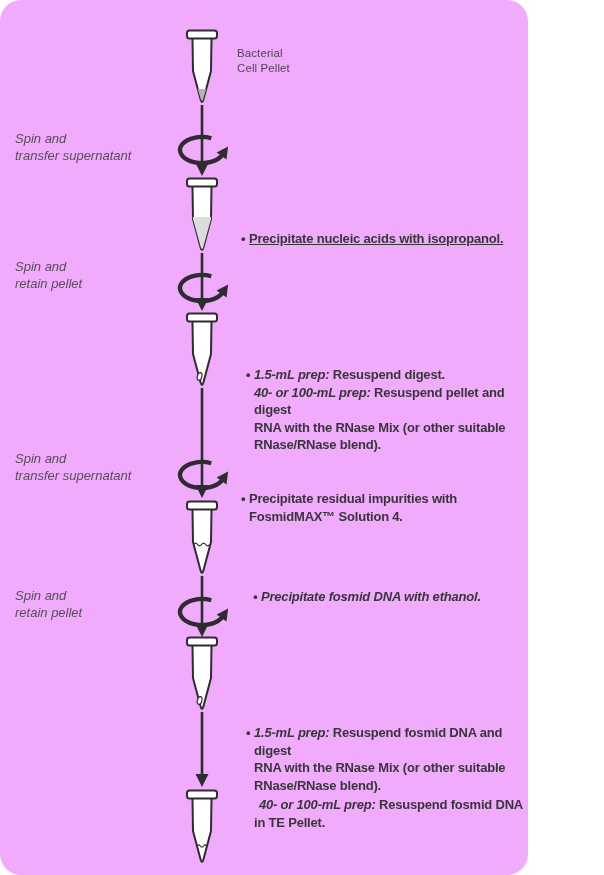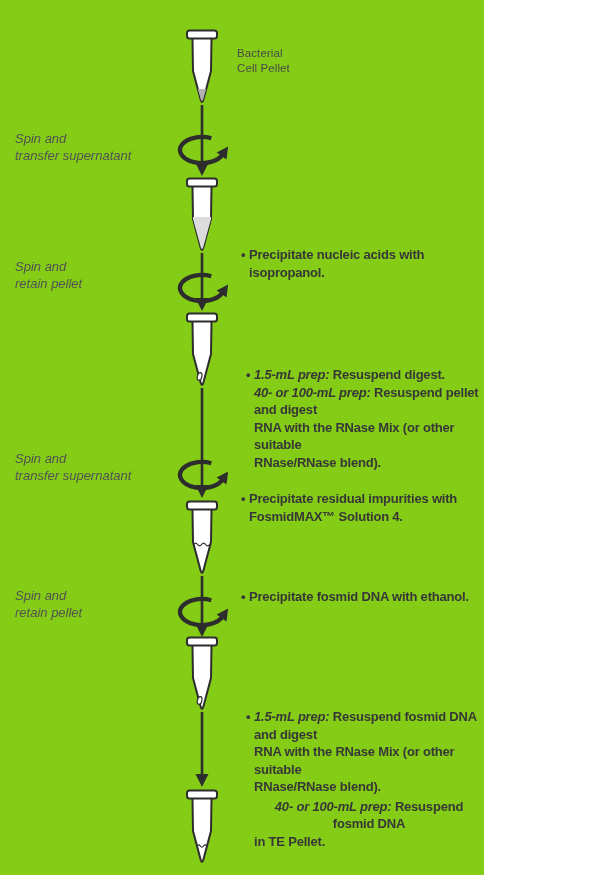--- a/index.html
+++ b/index.html
@@ -1,19 +1,20 @@
 <!DOCTYPE html>
 <html><head>
 <meta charset="utf-8">
 <style>
   html,body { margin:0; padding:0; background:#ffffff; }
   body { font-family:"Liberation Sans", sans-serif; }
   .canvas {
-    position:relative; width:484px; height:875px; background:#84cc16;
+    position:relative; width:528px; height:875px; background:#f0abfc;
     overflow:hidden;
+    border-radius:21px;
   }
   svg { display:block; }
   .tube { position:absolute; left:184px; width:36px; height:80px; }
   .trans { position:absolute; left:160px; width:84px; }
   .caption {
     position:absolute; left:237px; top:46px;
     font-size:11.5px; line-height:14.5px; color:#4a4a4a; letter-spacing:0.1px;
   }
   .side-label {
     position:absolute; left:15px; width:176px; 
@@ -78,21 +79,21 @@
 
   <svg class="trans" style="top:253px; height:58px;" viewBox="0 0 84 58">
     <line x1="42" y1="0" x2="42" y2="46" stroke="#2d2d2d" stroke-width="2.6"></line>
     <use href="#ahead" transform="translate(42,58)"></use>
     <use href="#spinbase" transform="translate(42,35)"></use>
   </svg>
   <div class="side-label" style="top:259px;">
     <div>Spin and</div>
     <div>retain pellet</div>
   </div>
-  <div class="step" style="left:241px; top:246px;">
+  <div class="step" style="left:241px; top:230px;text-decoration:underline;">
     <div class="line"><span class="b">•</span><span class="it"></span><span>Precipitate nucleic acids with isopropanol.</span></div>
   </div>
 
   <svg class="tube" style="top:312px;" viewBox="0 0 36 80">
     <use href="#tubebase"></use>
     <ellipse cx="15.6" cy="64.5" rx="2.2" ry="4" transform="rotate(14 15.6 64.5)" fill="#ffffff" stroke="#2d2d2d" stroke-width="1.2"></ellipse>
   </svg>
 
   <div class="step" style="left:246px; top:366px;">
     <div class="line"><span class="b">•</span><span class="it">1.5-mL prep: </span><span>Resuspend digest.</span></div>
@@ -122,34 +123,34 @@
 
   <svg class="trans" style="top:576px; height:61px;" viewBox="0 0 84 61">
     <line x1="42" y1="0" x2="42" y2="49" stroke="#2d2d2d" stroke-width="2.6"></line>
     <use href="#ahead" transform="translate(42,61)"></use>
     <use href="#spinbase" transform="translate(42,36)"></use>
   </svg>
   <div class="side-label" style="top:588px;">
     <div>Spin and</div>
     <div>retain pellet</div>
   </div>
-  <div class="step" style="left:241px; top:588px;">
+  <div class="step" style="left:253px; top:588px;font-style:italic;">
     <div class="line"><span class="b">•</span><span class="it"></span><span>Precipitate fosmid DNA with ethanol.</span></div>
   </div>
 
   <svg class="tube" style="top:636px;" viewBox="0 0 36 80">
     <use href="#tubebase"></use>
     <ellipse cx="15.6" cy="64.5" rx="2.2" ry="4" transform="rotate(14 15.6 64.5)" fill="#ffffff" stroke="#2d2d2d" stroke-width="1.2"></ellipse>
   </svg>
 
   <svg class="trans" style="top:712px; height:75px;" viewBox="0 0 84 75">
     <line x1="42" y1="0" x2="42" y2="63" stroke="#2d2d2d" stroke-width="2.6"></line>
     <use href="#ahead" transform="translate(42,75)"></use>
   </svg>
-  <div class="step" style="left:246px; top:708px;">
+  <div class="step" style="left:246px; top:724px;">
     <div class="line"><span class="b">•</span><span class="it">1.5-mL prep: </span><span>Resuspend fosmid DNA and digest</span></div>
     <div class="line"><span class="b"></span><span class="it"></span><span>RNA with the RNase Mix (or other suitable</span></div>
     <div class="line"><span class="b"></span><span class="it"></span><span>RNase/RNase blend).</span></div>
     <div class="line gap"><span class="b"></span><span class="it">40- or 100-mL prep: </span><span>Resuspend fosmid DNA</span></div>
     <div class="line"><span class="b"></span><span class="it"></span><span>in TE Pellet.</span></div>
   </div>
 
   <svg class="tube" style="top:789px;" viewBox="0 0 36 80">
     <use href="#tubebase"></use>
     <path d="M13 57 q1.7 -2.4 3.3 0 t 3.3 0 t 3.4 0" fill="none" stroke="#2d2d2d" stroke-width="1.2"></path>

